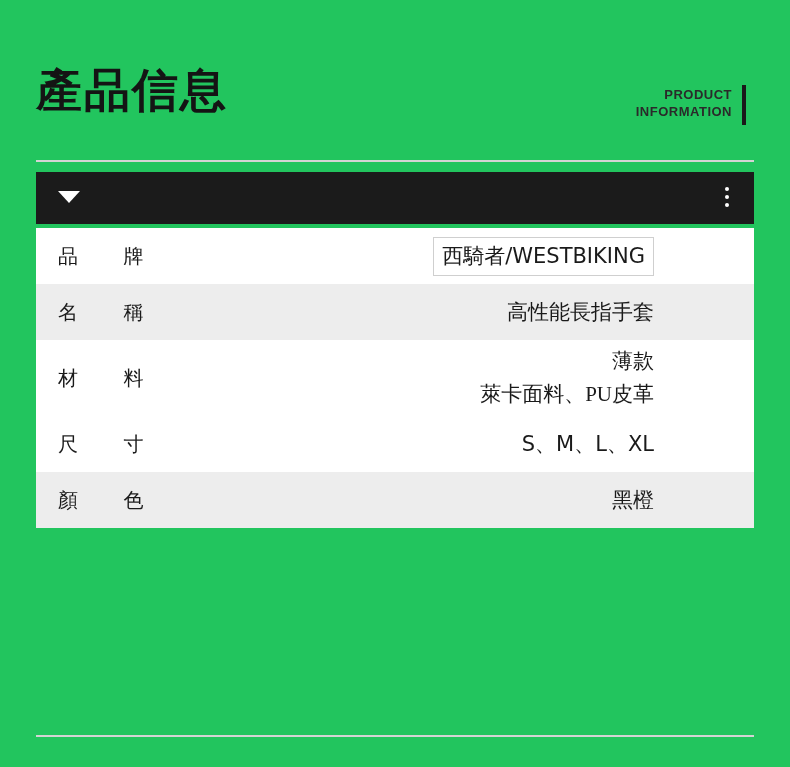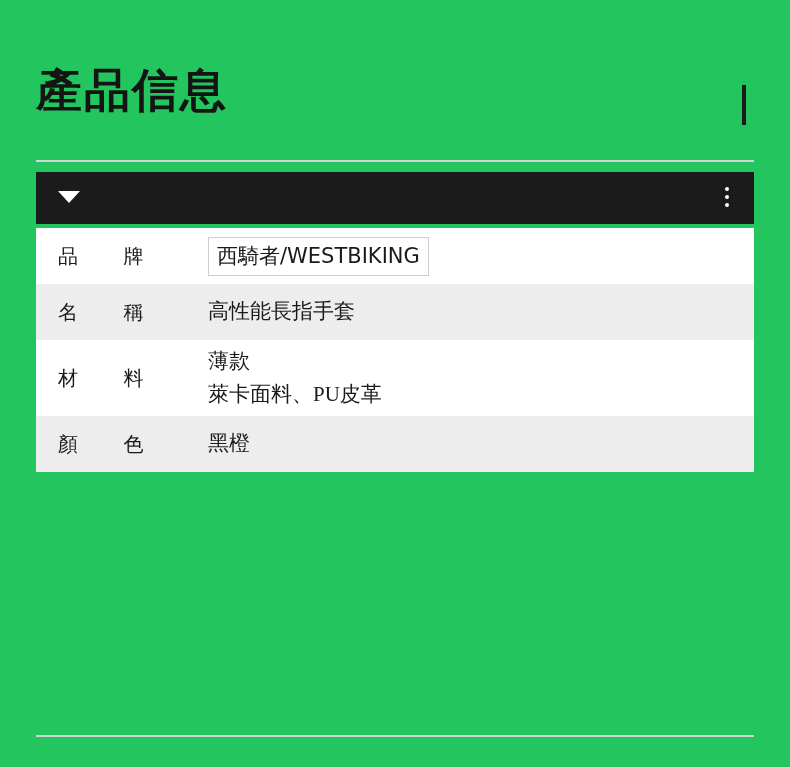--- a/index.html
+++ b/index.html
@@ -107,42 +107,41 @@
     top: 228px;
     width: 718px;
     border-collapse: collapse;
     table-layout: fixed;
   }
   .spec tr.odd td {
     background: #ffffff;
   }
   .spec tr.even td {
     background: #ededed;
-    font-family: Liberation Mono, monospace;
   }
   .spec td {
     vertical-align: middle;
     padding: 0;
   }
   .spec td.label {
     width: 150px;
     padding-left: 22px;
     font-size: 20px;
     letter-spacing: 0.5px;
     color: #1a1a1a;
     font-family: "DejaVu Sans", "Liberation Sans", sans-serif;
   }
   .spec td.label .lbl {
     display: inline-block;
     width: 86px;
     text-align: justify;
     text-align-last: justify;
   }
   .spec td.value {
-    text-align: left;
+    text-align: right;
     font-size: 21px;
     color: #1a1a1a;
     line-height: 33px;
     padding-right: 100px;
     font-family: "DejaVu Sans", "Liberation Sans", sans-serif;
   }
   .spec td.value .line2 {
     display: block;
     font-family: Liberation Serif, serif;
   }
@@ -162,20 +161,24 @@
     background: #d4d4d4;
   }
 </style>
 </head>
 <body>
 
 <div class="page">
 
   <div class="header">
     <div class="title-cn">產品信息</div>
+    <div class="title-en">
+      <div>PRODUCT</div>
+      <div>INFORMATION</div>
+    </div>
     <div class="title-rule"></div>
   </div>
 
   <div class="header-underline"></div>
 
   <div class="darkbar">
     <div class="caret"></div>
     <div class="kebab">
         <i></i>
         <i></i>
@@ -193,20 +196,24 @@
         <td class="label"><span class="lbl">名  稱</span></td>
         <td class="value">高性能長指手套</td>
       </tr>
       <tr class="odd row-h-tall">
         <td class="label"><span class="lbl">材  料</span></td>
         <td class="value">
           <span class="line2">薄款</span>
           <span class="line2">萊卡面料、PU皮革</span>
         </td>
       </tr>
+      <tr class="odd row-h-normal">
+        <td class="label"><span class="lbl">尺  寸</span></td>
+        <td class="value">S、M、L、XL</td>
+      </tr>
       <tr class="even row-h-normal">
         <td class="label"><span class="lbl">顏  色</span></td>
         <td class="value">黑橙</td>
       </tr>
     </tbody>
   </table>
 
   <div class="bottom-rule"></div>
 </div>
 

